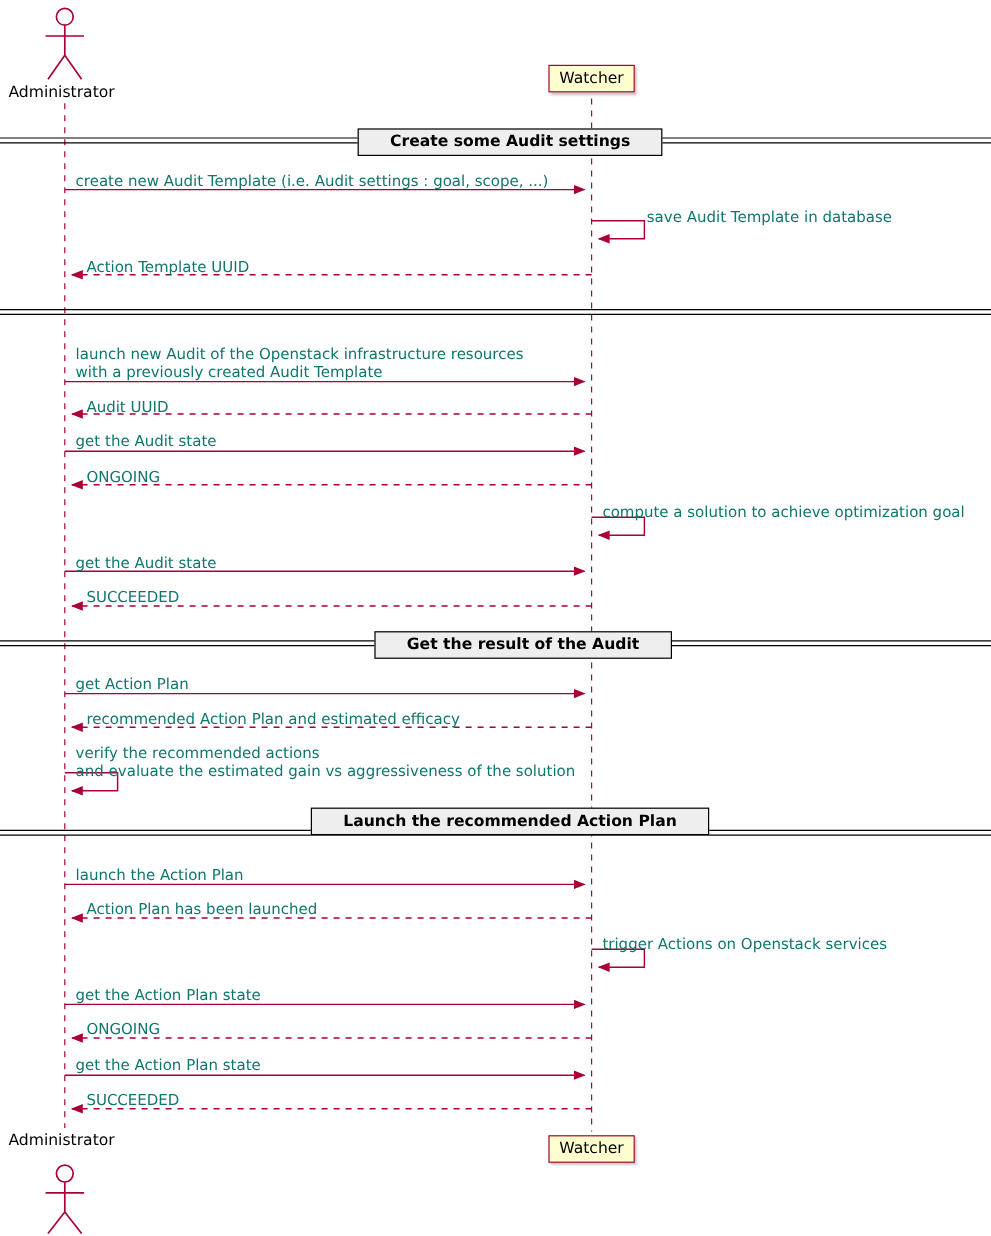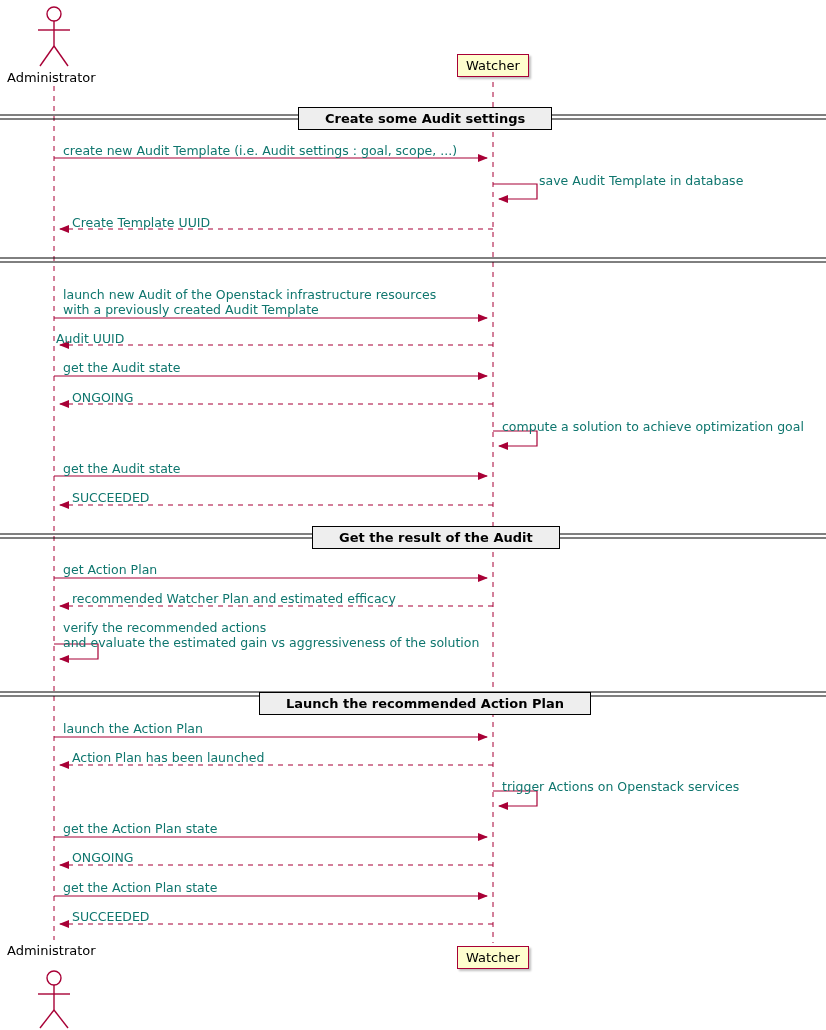--- a/index.html
+++ b/index.html
@@ -147,35 +147,35 @@
 
   <div class="lifeline-label-box" style="left:457px; top:54px;">Watcher</div>
 
   <div class="lifeline-label-box" style="left:457px; top:946px;">Watcher</div>
 
   <div class="divider-box" style="left:298px; top:107px;">Create some Audit settings</div>
 
 
   <div class="divider-box" style="left:300px; top:526px;margin-left:12px;">Get the result of the Audit</div>
 
-  <div class="divider-box" style="left:259px; top:692px;">Launch the recommended Action Plan</div>
+  <div class="divider-box" style="left:259px; top:673px;">Launch the recommended Action Plan</div>
 
   <div class="msg-label" style="left:63px; top:143px;">create new Audit Template (i.e. Audit settings : goal, scope, ...)</div>
   <div class="msg-label" style="left:520px; top:173px;margin-left:19px;">save Audit Template in database</div>
-  <div class="msg-label" style="left:72px; top:215px;">Create Template UUID</div>
+  <div class="msg-label" style="left:72px; top:215px;">Action Template UUID</div>
   <div class="msg-label" style="left:63px; top:287px;">launch new Audit of the Openstack infrastructure resources
 with a previously created Audit Template</div>
-  <div class="msg-label" style="left:56px; top:331px;">Audit UUID</div>
+  <div class="msg-label" style="left:72px; top:331px;">Audit UUID</div>
   <div class="msg-label" style="left:63px; top:360px;">get the Audit state</div>
   <div class="msg-label" style="left:72px; top:390px;">ONGOING</div>
   <div class="msg-label" style="left:502px; top:419px;">compute a solution to achieve optimization goal</div>
   <div class="msg-label" style="left:63px; top:461px;">get the Audit state</div>
   <div class="msg-label" style="left:72px; top:490px;">SUCCEEDED</div>
   <div class="msg-label" style="left:63px; top:562px;">get Action Plan</div>
-  <div class="msg-label" style="left:72px; top:591px;">recommended Watcher Plan and estimated efficacy</div>
+  <div class="msg-label" style="left:72px; top:591px;">recommended Action Plan and estimated efficacy</div>
   <div class="msg-label" style="left:63px; top:620px;">verify the recommended actions
 and evaluate the estimated gain vs aggressiveness of the solution</div>
   <div class="msg-label" style="left:63px; top:721px;">launch the Action Plan</div>
   <div class="msg-label" style="left:72px; top:750px;">Action Plan has been launched</div>
   <div class="msg-label" style="left:502px; top:779px;">trigger Actions on Openstack services</div>
   <div class="msg-label" style="left:63px; top:821px;">get the Action Plan state</div>
   <div class="msg-label" style="left:72px; top:850px;">ONGOING</div>
   <div class="msg-label" style="left:63px; top:880px;">get the Action Plan state</div>
   <div class="msg-label" style="left:72px; top:909px;">SUCCEEDED</div>
 

